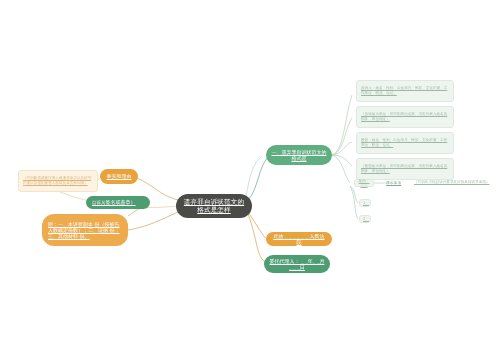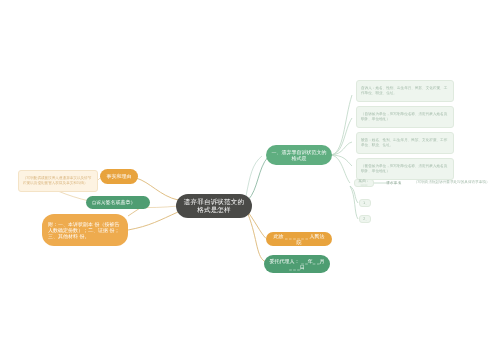--- a/index.html
+++ b/index.html
@@ -15,20 +15,21 @@
 
   .node{
     position:absolute;
     box-sizing:border-box;
     display:flex;
     align-items:center;
     justify-content:center;
     text-align:center;
     line-height:1.25;
     word-break:break-all;
+    text-decoration:underline;
   }
 
   
   .n-center{
     background:#4a4a47;
     color:#ffffff;
     border-radius:14px;
     font-size:6.5px;
     padding:4px 6px;
     letter-spacing:.2px;

